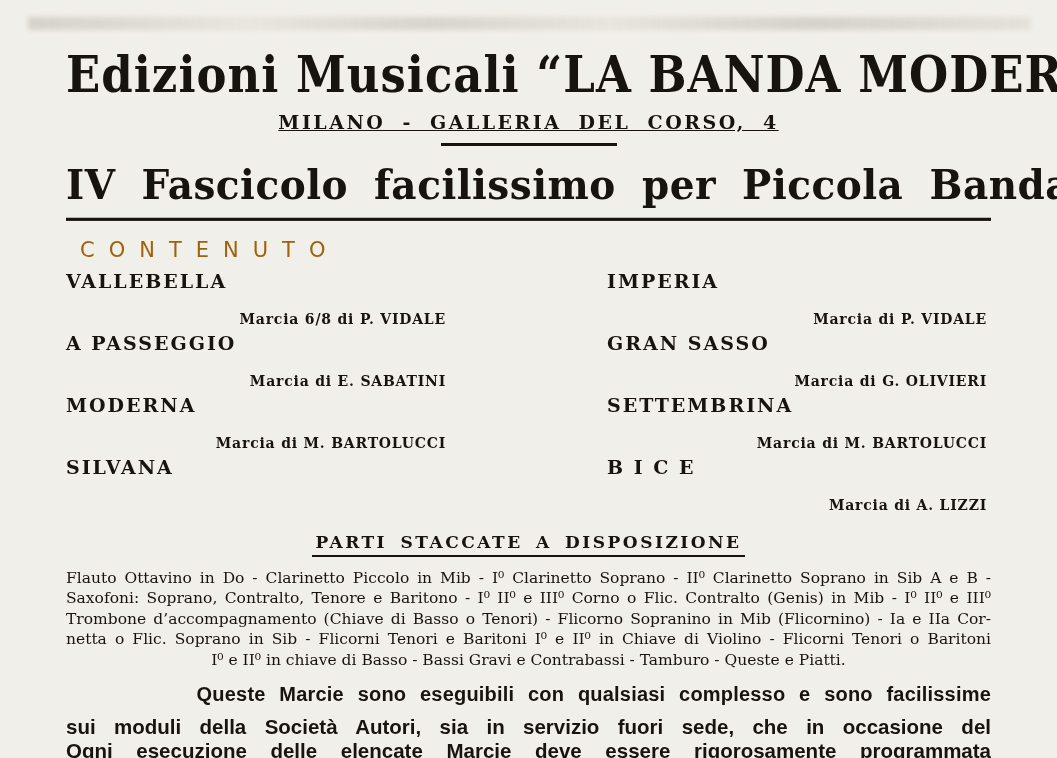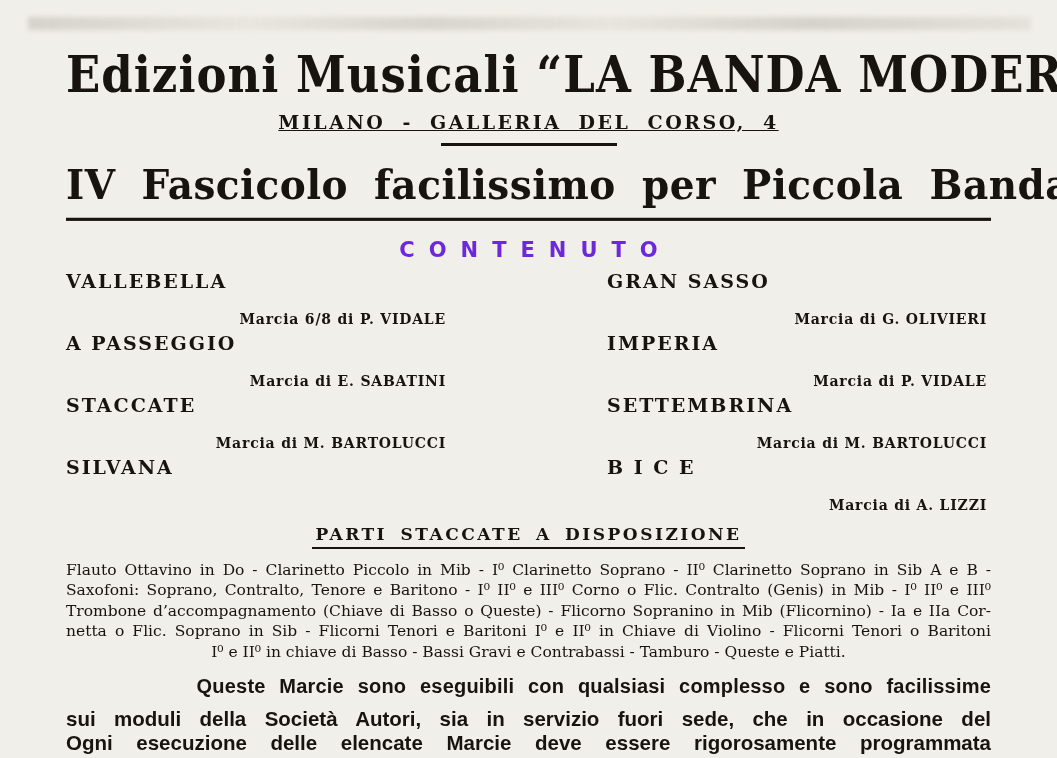--- a/index.html
+++ b/index.html
@@ -34,37 +34,37 @@
     width:176px;border:0;border-top:3px solid #17130e;
     margin:10px auto 0 auto;
   }
   .edition{
     margin-top:14px;text-align:center;white-space:nowrap;
     font-size:39px;font-weight:bold;word-spacing:12px;letter-spacing:.5px;
     padding-bottom:9px;border-bottom:3px solid #17130e;
     transform:scale(1,1.05);transform-origin:center top;
   }
   .contenuto{
-    margin-top:20px;text-align:center;
+    margin-top:20px;text-align:left;
     font-family:"DejaVu Sans",sans-serif;
-    font-size:21px;font-weight:700;letter-spacing:14px;text-indent:14px;
-    color:#6d28d9;
+    font-size:21px;font-weight:400;letter-spacing:14px;text-indent:14px;
+    color:#a16207;
   }
   .columns{margin-top:10px;display:flex;justify-content:space-between;}
   .col{width:384px;}
   .song{margin-bottom:7px;}
   .song-title{
     font-size:19px;font-weight:bold;letter-spacing:2px;line-height:1.05;
     white-space:nowrap;
   }
   .song-credit{
     text-align:right;font-size:14px;font-weight:bold;
     letter-spacing:.8px;margin-top:19px;padding-right:4px;
   }
-  .parts-head-wrap{margin-top:4px;text-align:center;}
+  .parts-head-wrap{margin-top:12px;text-align:center;}
   .parts-head{
     display:inline-block;
     font-size:17px;font-weight:bold;letter-spacing:2.5px;word-spacing:5px;
     border-bottom:2.5px solid #17130e;padding:0 3px 3px 3px;
   }
   .parts{margin-top:11px;font-size:15.5px;line-height:20.5px;}
   .pline{width:100%;}
   .just{text-align:justify;text-align-last:justify;-moz-text-align-last:justify;}
   .centerline{text-align:center;}
   .highlight{
@@ -97,55 +97,55 @@
       <div class="col">
         <div class="song">
           <div class="song-title">VALLEBELLA</div>
           <div class="song-credit">Marcia 6/8 di P. VIDALE</div>
         </div>
         <div class="song">
           <div class="song-title">A PASSEGGIO</div>
           <div class="song-credit">Marcia di E. SABATINI</div>
         </div>
         <div class="song">
-          <div class="song-title">STACCATE</div>
+          <div class="song-title">MODERNA</div>
           <div class="song-credit">Marcia di M. BARTOLUCCI</div>
         </div>
         <div class="song">
           <div class="song-title">SILVANA</div>
         </div>
       </div>
       <div class="col">
         <div class="song">
+          <div class="song-title">IMPERIA</div>
+          <div class="song-credit">Marcia di P. VIDALE</div>
+        </div>
+        <div class="song">
           <div class="song-title">GRAN SASSO</div>
           <div class="song-credit">Marcia di G. OLIVIERI</div>
-        </div>
-        <div class="song">
-          <div class="song-title">IMPERIA</div>
-          <div class="song-credit">Marcia di P. VIDALE</div>
         </div>
         <div class="song">
           <div class="song-title">SETTEMBRINA</div>
           <div class="song-credit">Marcia di M. BARTOLUCCI</div>
         </div>
         <div class="song">
           <div class="song-title">B I C E</div>
           <div class="song-credit">Marcia di A. LIZZI</div>
         </div>
       </div>
     </div>
 
     <div class="parts-head-wrap">
       <span class="parts-head">PARTI STACCATE A DISPOSIZIONE</span>
     </div>
 
     <div class="parts">
       <div class="pline just">Flauto Ottavino in Do - Clarinetto Piccolo in Mib - I⁰ Clarinetto Soprano - II⁰ Clarinetto Soprano in Sib A e B -</div>
       <div class="pline just">Saxofoni: Soprano, Contralto, Tenore e Baritono - I⁰ II⁰ e III⁰ Corno o Flic. Contralto (Genis) in Mib - I⁰ II⁰ e III⁰</div>
-      <div class="pline just">Trombone d’accompagnamento (Chiave di Basso o Queste) - Flicorno Sopranino in Mib (Flicornino) - Ia e IIa Cor-</div>
+      <div class="pline just">Trombone d’accompagnamento (Chiave di Basso o Tenori) - Flicorno Sopranino in Mib (Flicornino) - Ia e IIa Cor-</div>
       <div class="pline just">netta o Flic. Soprano in Sib - Flicorni Tenori e Baritoni I⁰ e II⁰ in Chiave di Violino - Flicorni Tenori o Baritoni</div>
       <div class="pline centerline">I⁰ e II⁰ in chiave di Basso - Bassi Gravi e Contrabassi - Tamburo - Queste e Piatti.</div>
     </div>
 
     <div class="highlight">Queste Marcie sono eseguibili con qualsiasi complesso e sono facilissime</div>
 
     <div class="warning">
       <div class="pline just">sui moduli della Società Autori, sia in servizio fuori sede, che in occasione del</div>
       <div class="pline just">Ogni esecuzione delle elencate Marcie deve essere rigorosamente programmata</div>
       <div class="pline centerline">rinnovo dell’abbonamento annuo</div>

